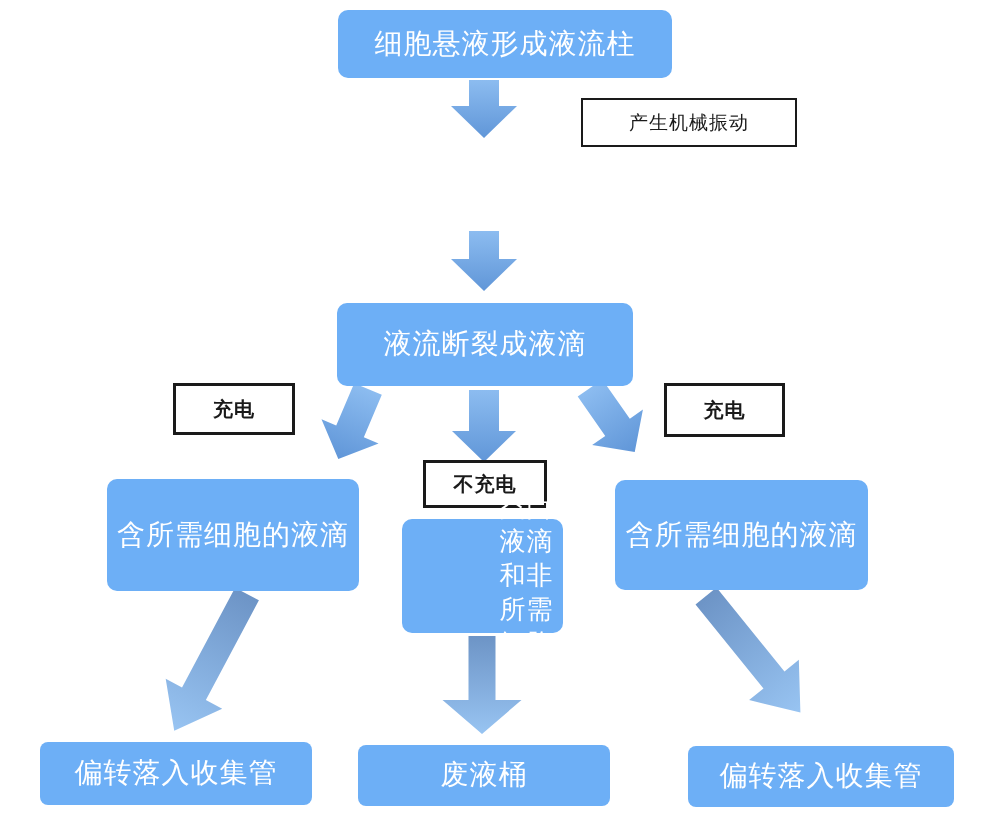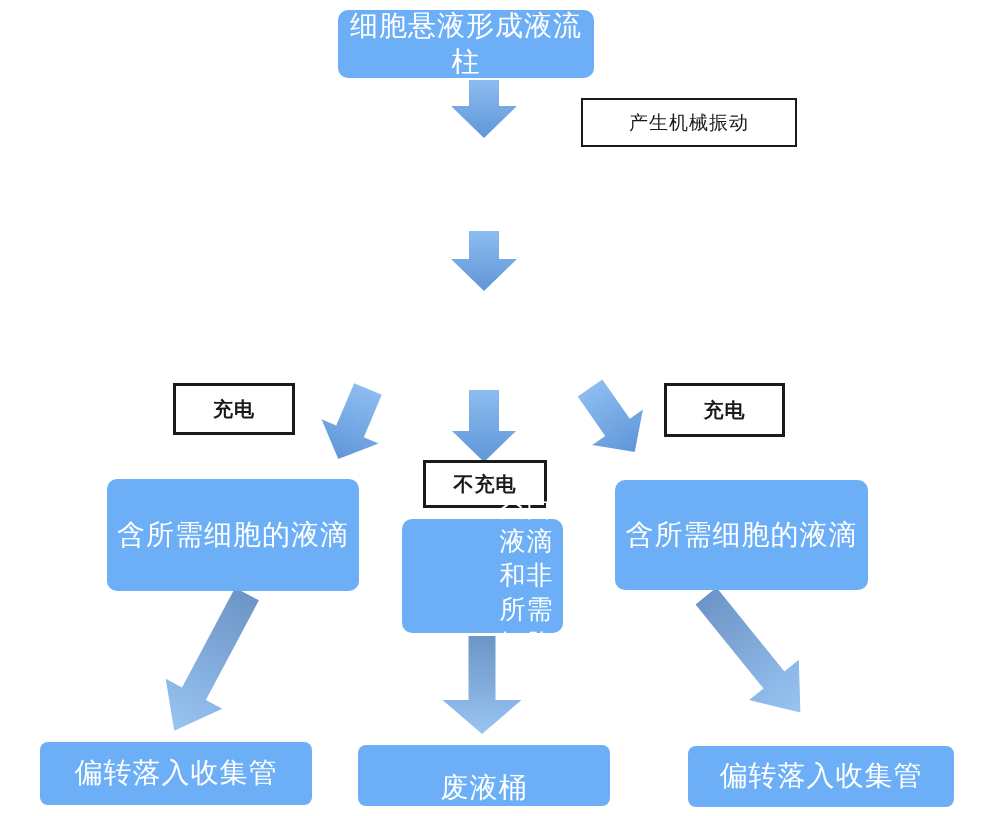--- a/index.html
+++ b/index.html
@@ -96,29 +96,32 @@
       <polygon fill="url(#gLow)" transform="rotate(28,247,594)" points="233.5,594 260.5,594 260.5,707 279,707 247,749 215,707 233.5,707"></polygon>
     </g>
     <g>
       <polygon fill="url(#gLow)" points="468.5,636 495.5,636 495.5,700 521.5,700 482,734 442.5,700 468.5,700"></polygon>
     </g>
     <g>
       <polygon fill="url(#gLow)" transform="rotate(-39,706,596)" points="692.5,596 719.5,596 719.5,704 738,704 706,746 674,704 692.5,704"></polygon>
     </g>
   </svg>
 
-  <div class="node" style="left:338px;top:10px;width:256px;height:68px;font-size:28px;">
+  <div class="node" style="left:338px;top:10px;width:334px;height:68px;font-size:28px;text-align:right;">
     <span>细胞悬液形成液流柱</span>
   </div>
 
   <div class="ann" style="left:581px;top:90px;width:216px;height:49px;font-size:19px;margin-top:8px;">
     <span>产生机械振动</span>
   </div>
 
 
+  <div class="node" style="left:337px;top:303px;width:296px;height:83px;font-size:28px;">
+    <span>液流断裂成液滴</span>
+  </div>
 
   <div class="ann thick" style="left:173px;top:383px;width:122px;height:52px;font-size:20px;">
     <span>充电</span>
   </div>
 
   <div class="ann thick" style="left:664px;top:383px;width:121px;height:54px;font-size:20px;">
     <span>充电</span>
   </div>
 
   <div class="ann thick" style="left:423px;top:452px;width:124px;height:48px;font-size:20px;margin-top:8px;">
@@ -136,21 +139,21 @@
   </div>
 
   <div class="node" style="left:615px;top:480px;width:253px;height:110px;font-size:28px;">
     <span>含所需细胞的液滴</span>
   </div>
 
   <div class="node" style="left:40px;top:742px;width:272px;height:63px;font-size:28px;border-radius:8px;">
     <span>偏转落入收集管</span>
   </div>
 
-  <div class="node" style="left:358px;top:745px;width:252px;height:61px;font-size:28px;border-radius:8px;align-items:flex-end;">
+  <div class="node" style="left:358px;top:745px;width:252px;height:61px;font-size:28px;border-radius:8px;">
     <span>废液桶</span>
   </div>
 
   <div class="node" style="left:688px;top:746px;width:266px;height:61px;font-size:28px;border-radius:8px;">
     <span>偏转落入收集管</span>
   </div>
 
 </div>
 
 </body></html>

